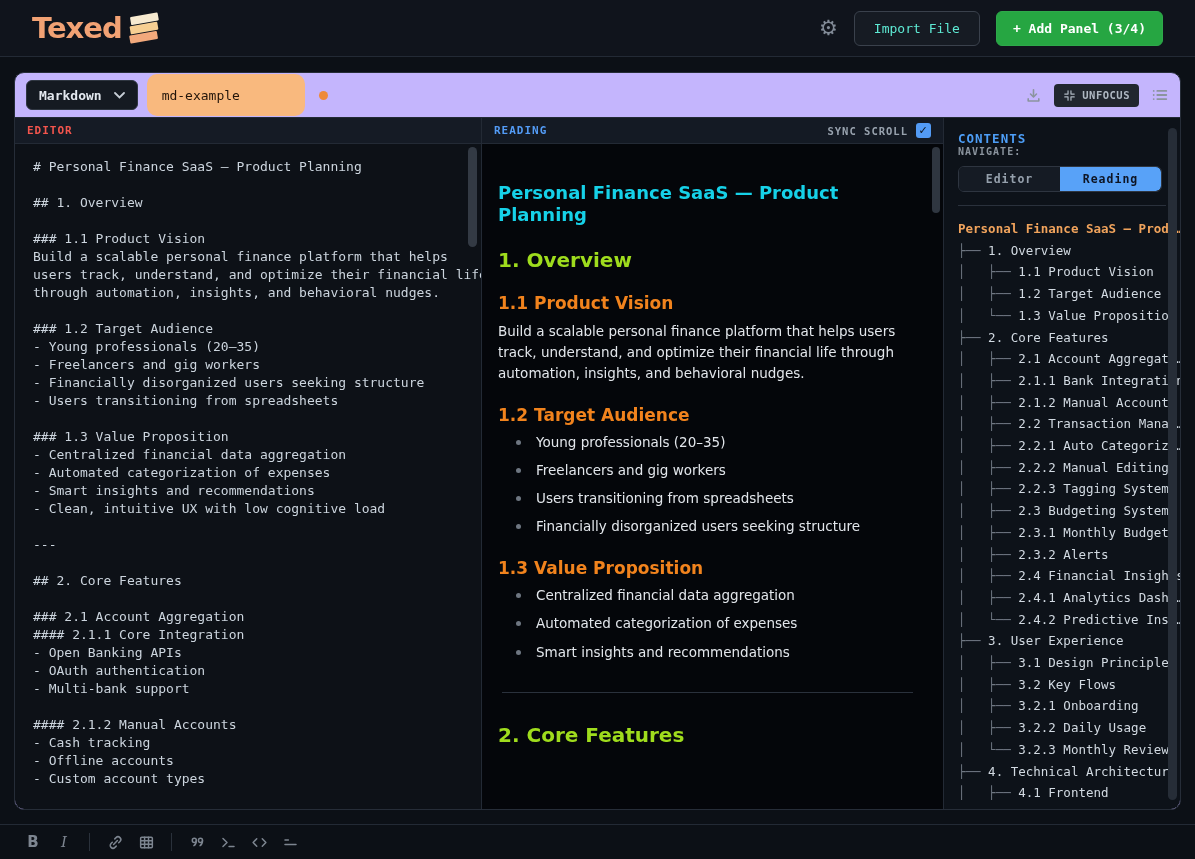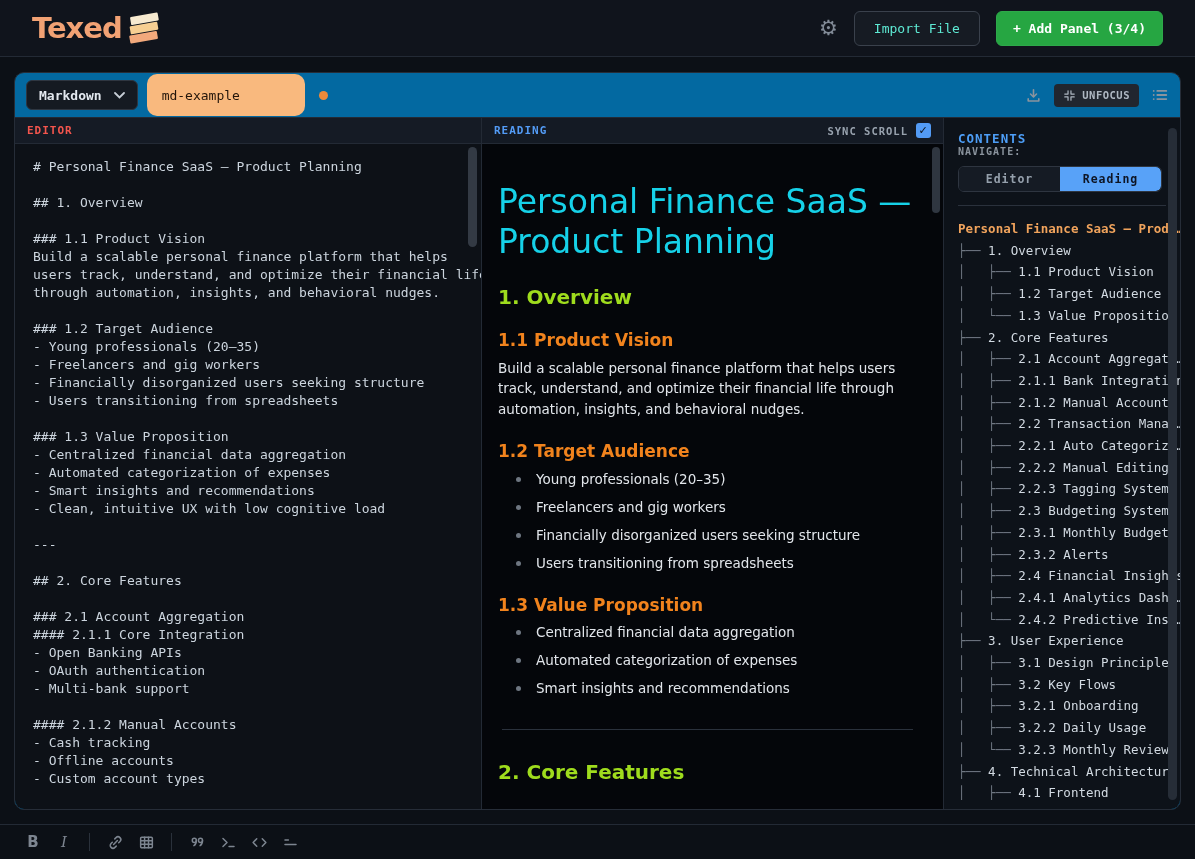--- a/index.html
+++ b/index.html
@@ -31,21 +31,21 @@
   }
   .btn-add {
     background:#26a642; border:1px solid #2ea94a; border-radius:6px;
     color:#ffffff; font-family:"DejaVu Sans Mono",monospace;
     font-size:13px; font-weight:bold; padding:9px 16px; cursor:pointer;
   }
 
   
   .main-card {
     position:absolute; left:14px; top:72px; width:1167px; height:738px;
-    background:#0369a1; border:1px solid #262d38; border-radius:10px;
+    background:#c4b5fd; border:1px solid #262d38; border-radius:10px;
     display:flex; flex-direction:column; overflow:hidden;
   }
   .card-toolbar {
     height:44px; flex:0 0 44px; display:flex; align-items:center;
     padding:0 11px; gap:9px;
   }
   .format-select {
     background:#151a22; border:1px solid #2f3641; border-radius:6px;
     height:30px; padding:0 12px; display:flex; align-items:center; gap:12px;
     color:#e3e8ef; font-size:13px; font-weight:bold; cursor:pointer;
@@ -86,21 +86,21 @@
   .checkbox {
     width:15px; height:15px; border-radius:3px; background:#539bf5;
     display:flex; align-items:center; justify-content:center;
     color:#0d1117; font-size:11px; font-weight:bold; cursor:pointer;
     font-family:"DejaVu Sans",sans-serif;
   }
   .reading-body {
     flex:1; overflow:hidden; padding:24px 26px 0 16px;
     font-family:"DejaVu Sans", sans-serif; font-size:13.5px; color:#e2e6eb;
   }
-  .reading-body h1 { font-size:33px; line-height:1.22; color:#16d1e8; margin:14px 0 0; font-weight:normal; }
+  .reading-body h1 { font-size:18px; line-height:1.22; color:#16d1e8; margin:14px 0 0; font-weight:bold; }
   .reading-body h2 { font-size:20px; color:#9fdc1d; margin:22px 0 8px; font-weight:bold; }
   .reading-body h3 { font-size:17px; color:#f1831d; margin:21px 0 8px; font-weight:bold; }
   .reading-body p { line-height:1.55; margin:8px 0 10px; }
   .reading-body ul { list-style:none; margin:4px 0 10px; padding-left:26px; }
   .reading-body li { margin:8.5px 0; position:relative; padding-left:12px; line-height:1.45; }
   .reading-body li::before {
     content:""; position:absolute; left:-8px; top:7px;
     width:5px; height:5px; border-radius:50%; background:#6e7681;
   }
   .reading-body hr { border:none; border-top:1px solid #2a313c; margin:30px 4px 30px 4px; }
@@ -255,22 +255,22 @@
       </div>
       <div class="reading-body" id="reading-content">
           <h1>Personal Finance SaaS — Product Planning</h1>
           <h2>1. Overview</h2>
           <h3>1.1 Product Vision</h3>
           <p>Build a scalable personal finance platform that helps users track, understand, and optimize their financial life through automation, insights, and behavioral nudges.</p>
           <h3>1.2 Target Audience</h3>
           <ul>
             <li>Young professionals (20–35)</li>
             <li>Freelancers and gig workers</li>
+            <li>Users transitioning from spreadsheets</li>
             <li>Financially disorganized users seeking structure</li>
-            <li>Users transitioning from spreadsheets</li>
           </ul>
           <h3>1.3 Value Proposition</h3>
           <ul>
             <li>Centralized financial data aggregation</li>
             <li>Automated categorization of expenses</li>
             <li>Smart insights and recommendations</li>
           </ul>
           <hr>
           <h2>2. Core Features</h2>
         </div>

